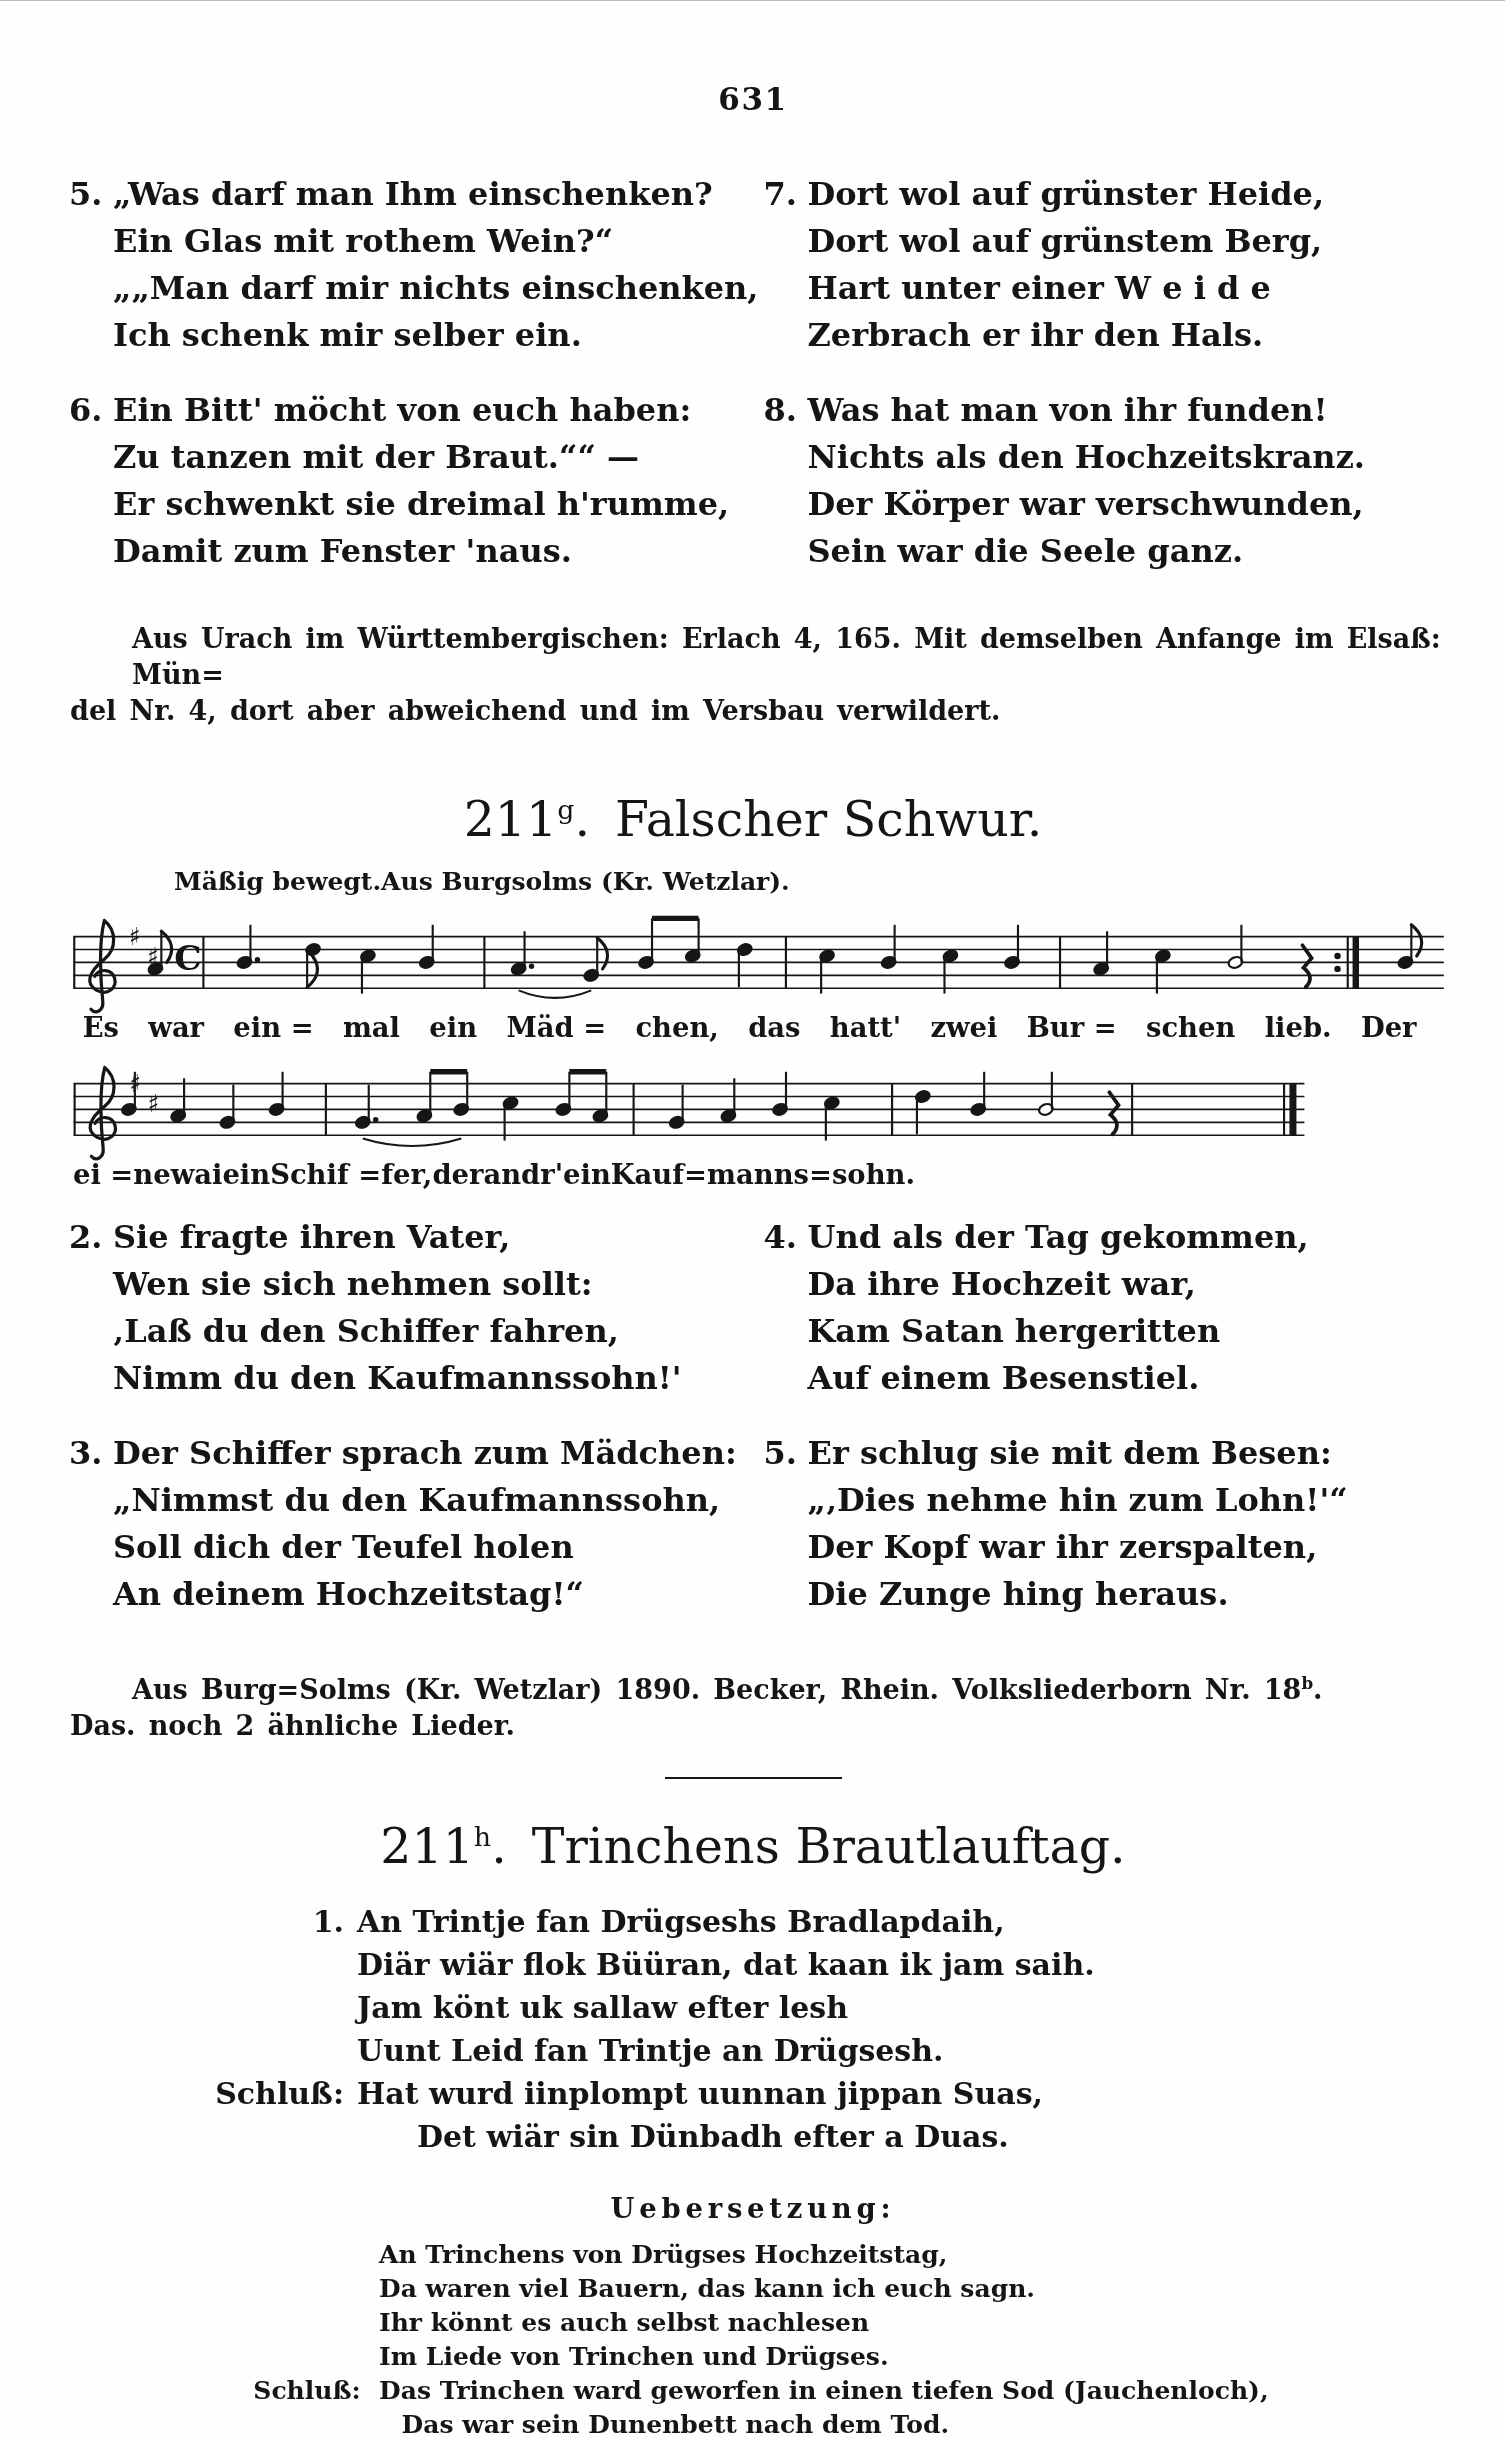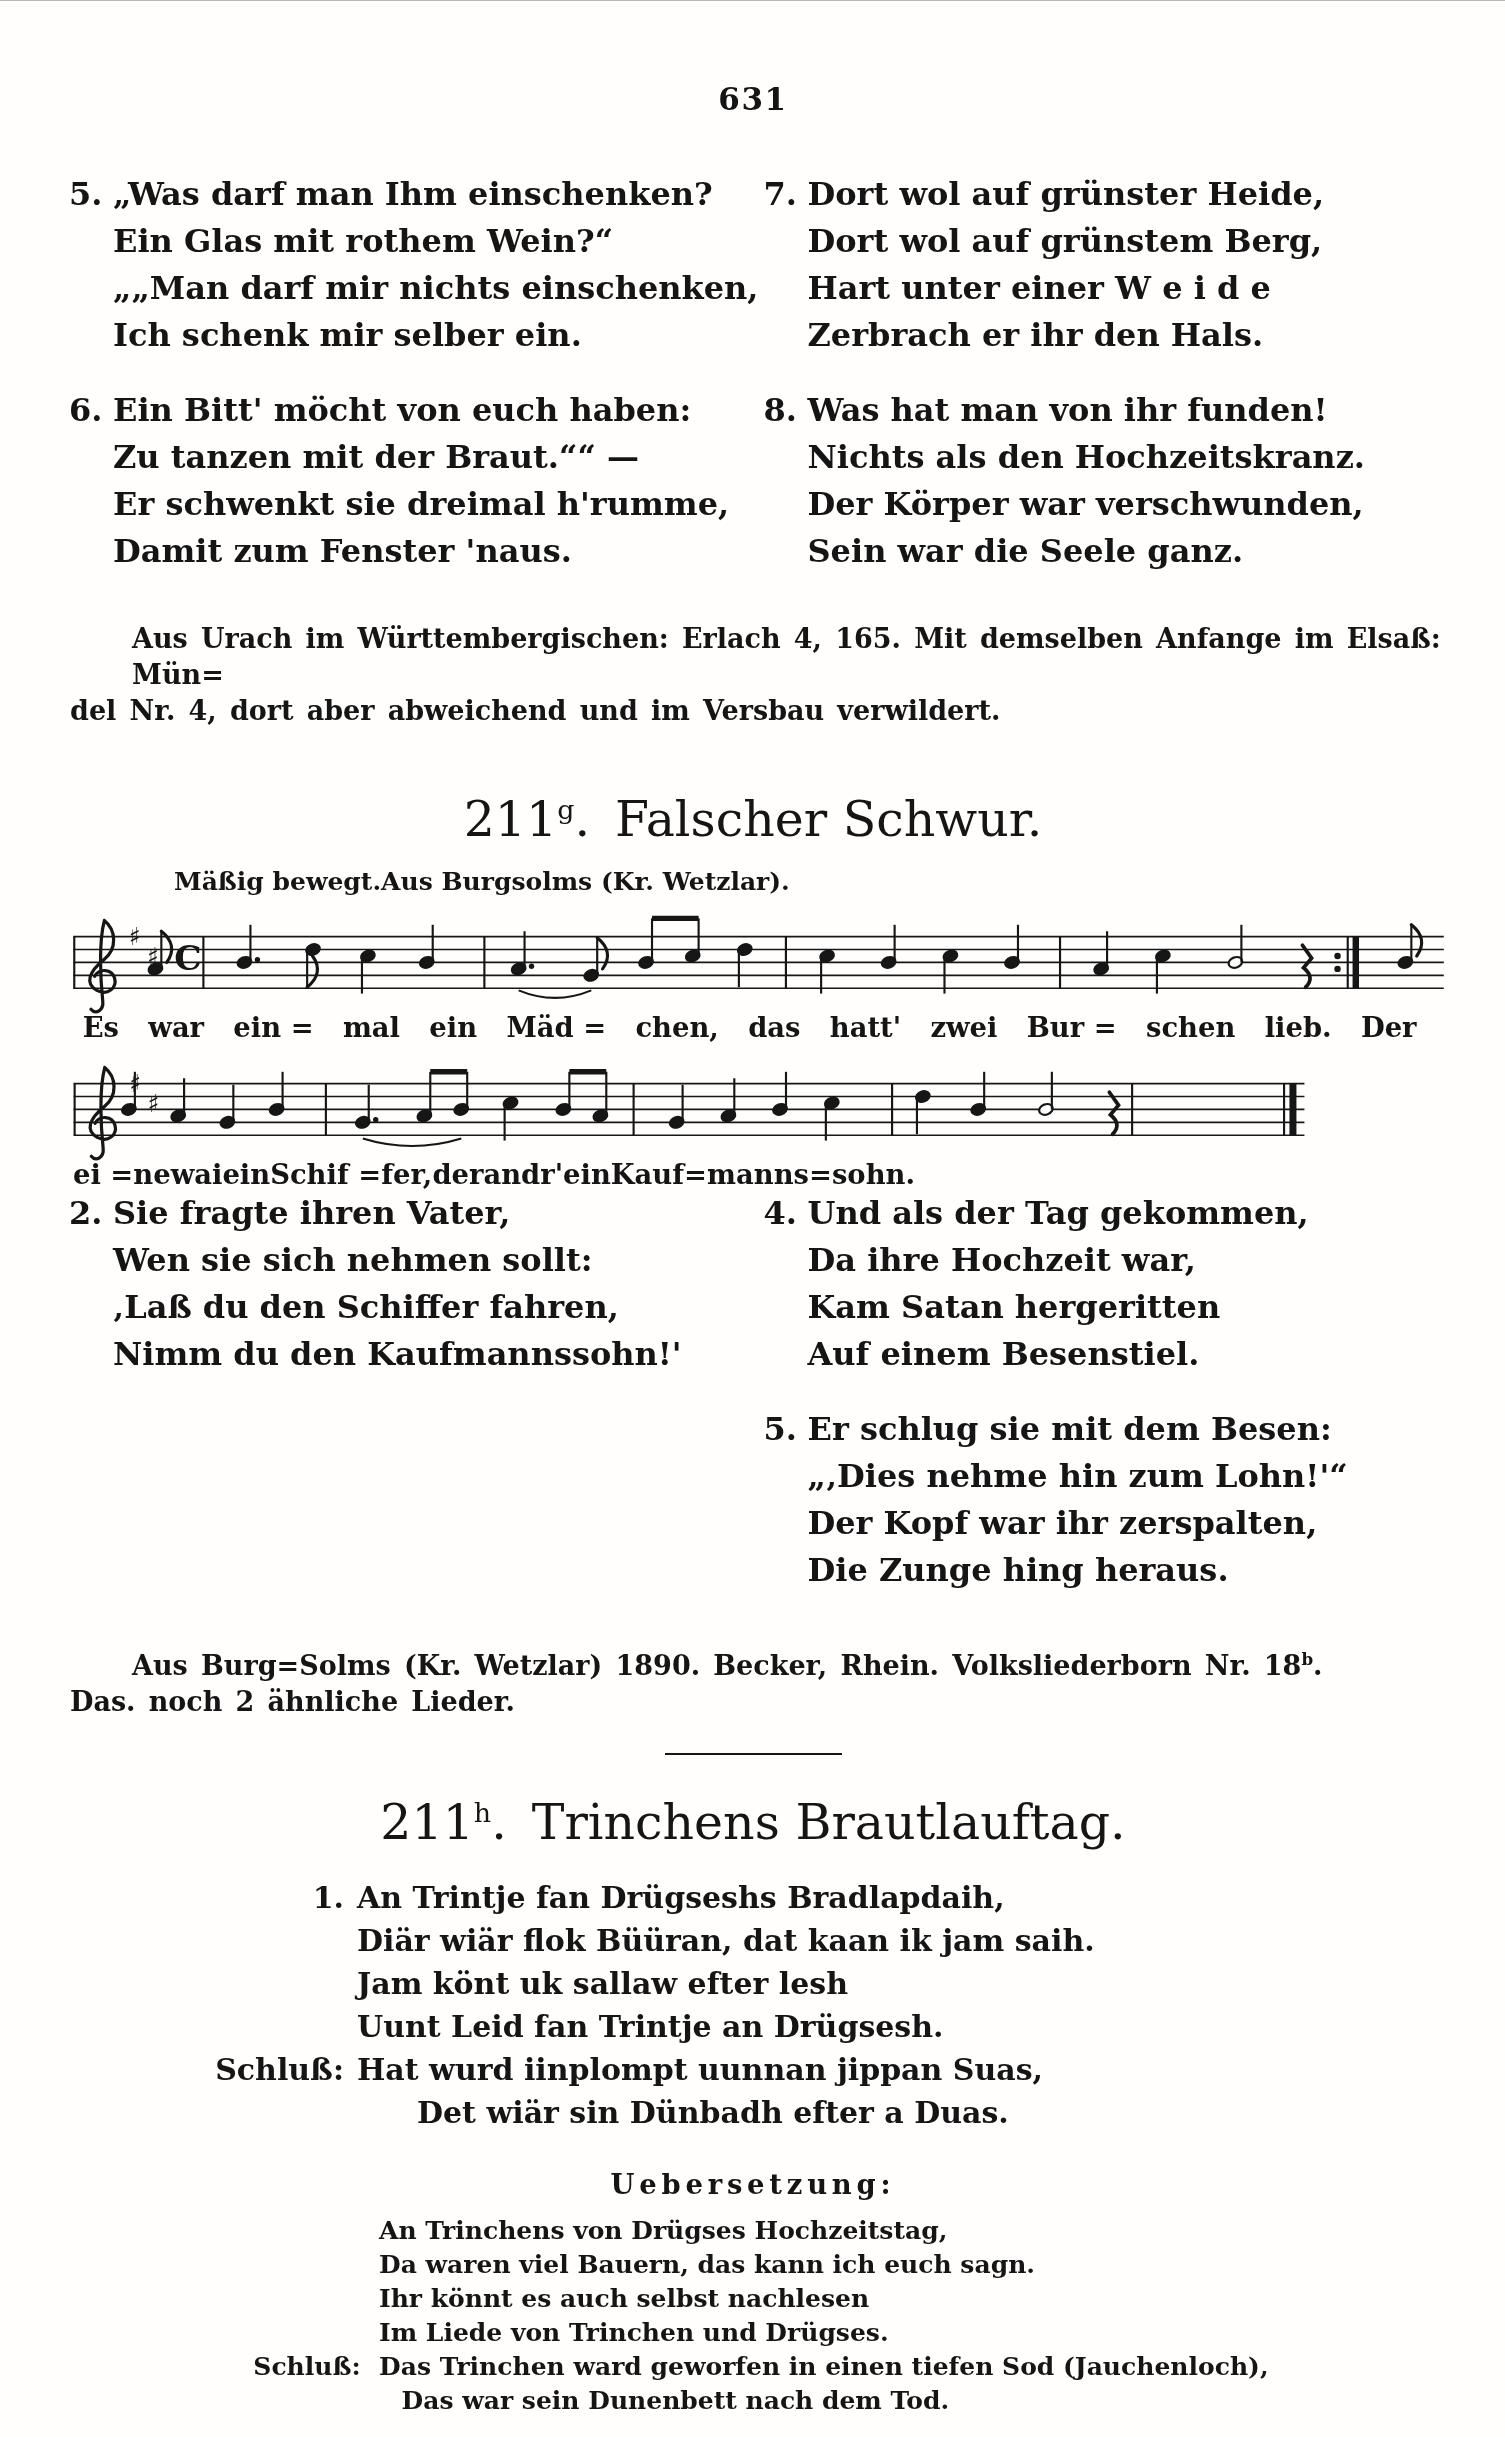--- a/index.html
+++ b/index.html
@@ -4,21 +4,21 @@
 <style>
   html,body{margin:0;padding:0;background:#ddd;}
   .page{
     width:1506px;height:2438px;background:#fffefc;margin:0 auto;position:relative;overflow:hidden;
     font-family:"DejaVu Serif",serif;font-weight:700;color:#151515;
     border-top:1.6px solid #b9b9b9;border-right:1.6px solid #b9b9b9;
   }
   .page-number{text-align:center;padding-top:80px;font-size:31px;letter-spacing:1.6px;}
   .two-col{display:flex;padding:0 48px 0 69px;}
   .verses-top{margin-top:54px;}
-  .verses-mid{}
+  .verses-mid{margin-top:24px;}
   .col{width:50%;}
   .verse{font-size:32px;line-height:47px;margin-bottom:28px;}
   .vline{white-space:nowrap;}
   .vnum{display:inline-block;width:44px;}
   .vindent{padding-left:44px;}
   .source-note{margin:18.3px 54px 0 70px;font-size:27px;line-height:36px;word-spacing:3.8px;}
   .source-note .ind{padding-left:62px;}
   .source-note sup{font-size:0.62em;}
   .song-title{text-align:center;font-size:49px;margin:62px 0 0 0;font-weight:400;}
   .song-title sup{font-size:0.55em;}
@@ -243,20 +243,26 @@
   </div>
 
   <section class="two-col verses-mid">
     <div class="col">
         <div class="verse">
           <div class="vline"><span class="vnum">2.</span><span>Sie fragte ihren Vater,</span></div>
           <div class="vline vindent"><span>Wen sie sich nehmen sollt:</span></div>
           <div class="vline vindent"><span>‚Laß du den Schiffer fahren,</span></div>
           <div class="vline vindent"><span>Nimm du den Kaufmannssohn!'</span></div>
         </div>
+        <div class="verse">
+          <div class="vline"><span class="vnum">3.</span><span>Der Schiffer sprach zum Mädchen:</span></div>
+          <div class="vline vindent"><span>„Nimmst du den Kaufmannssohn,</span></div>
+          <div class="vline vindent"><span>Soll dich der Teufel holen</span></div>
+          <div class="vline vindent"><span>An deinem Hochzeitstag!“</span></div>
+        </div>
       </div>
     <div class="col">
         <div class="verse">
           <div class="vline"><span class="vnum">4.</span><span>Und als der Tag gekommen,</span></div>
           <div class="vline vindent"><span>Da ihre Hochzeit war,</span></div>
           <div class="vline vindent"><span>Kam Satan hergeritten</span></div>
           <div class="vline vindent"><span>Auf einem Besenstiel.</span></div>
         </div>
         <div class="verse">
           <div class="vline"><span class="vnum">5.</span><span>Er schlug sie mit dem Besen:</span></div>

